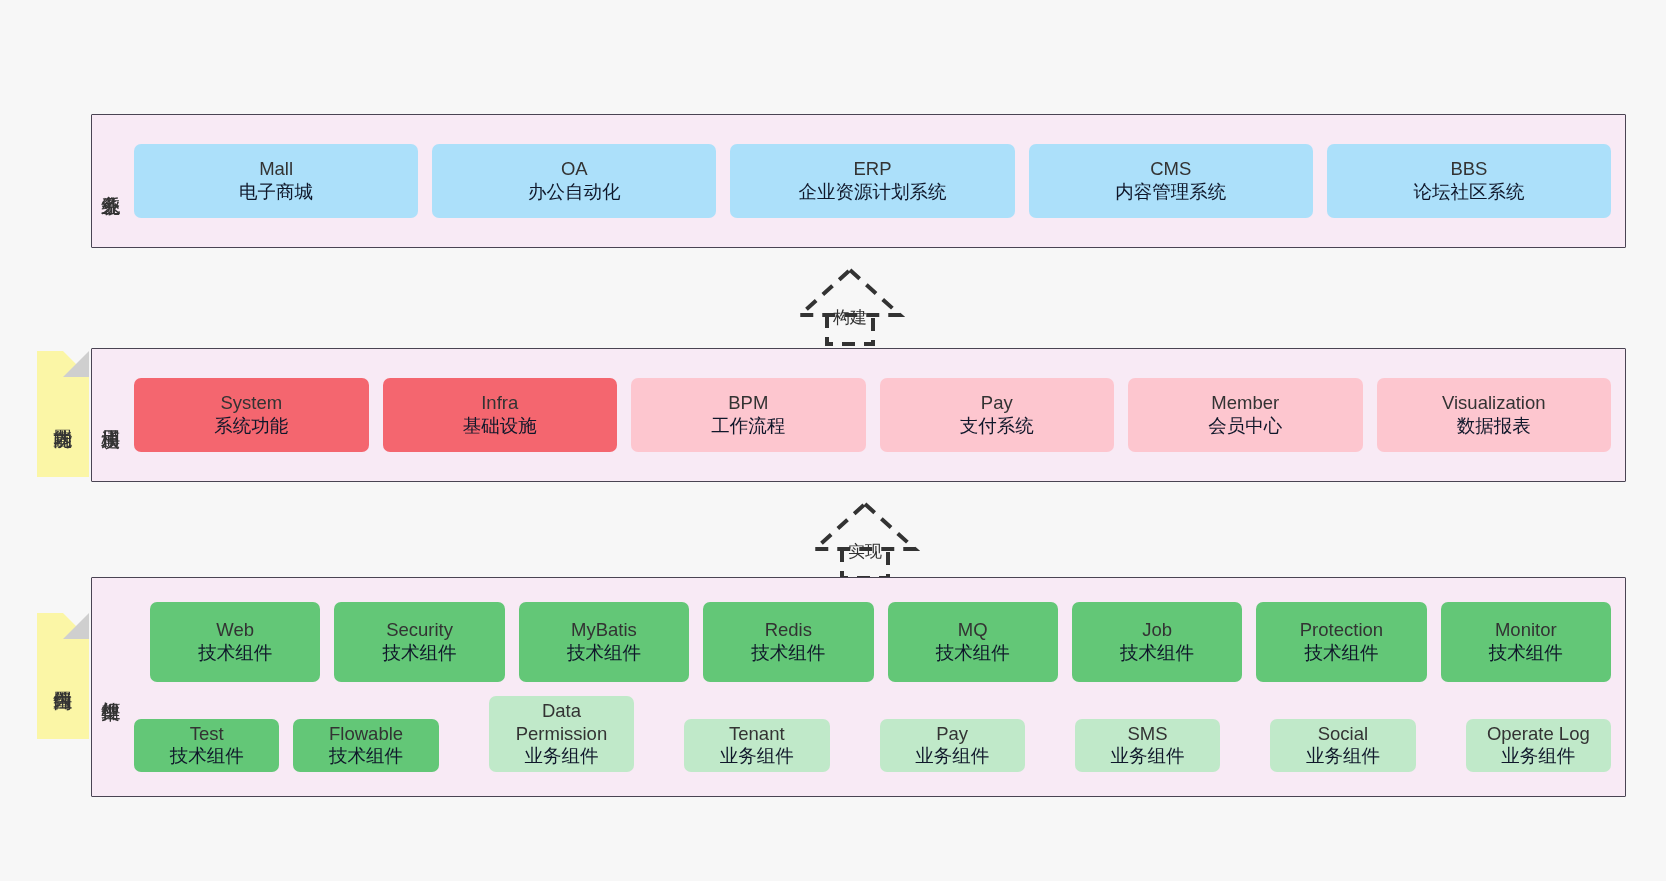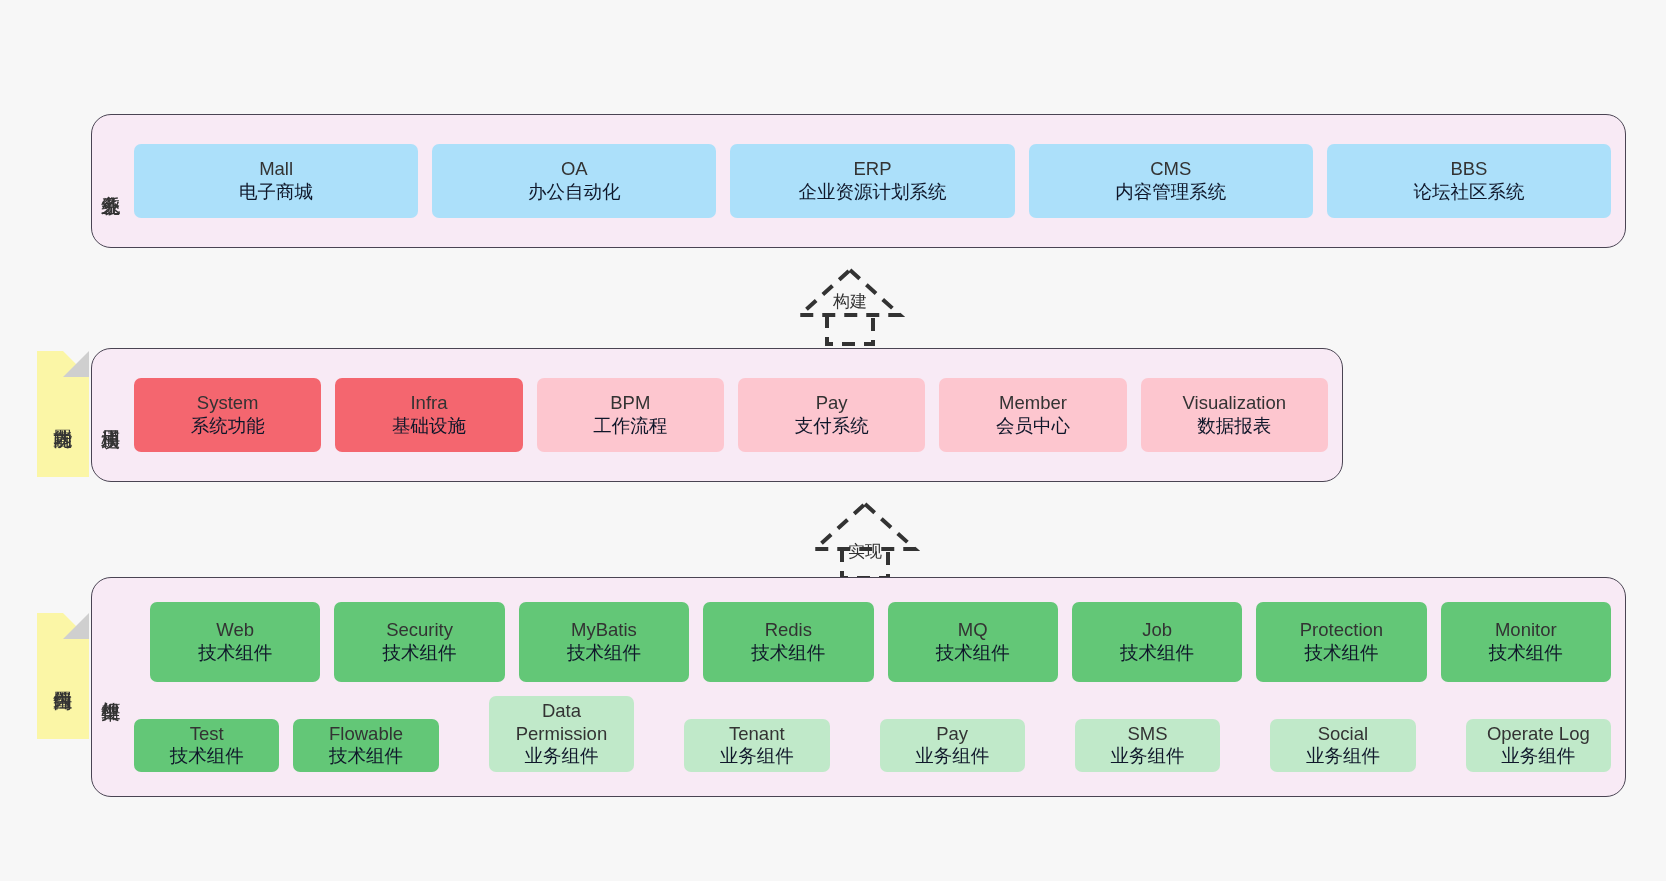--- a/index.html
+++ b/index.html
@@ -20,21 +20,21 @@
   #canvas {
     position: absolute;
     inset: 0;
   }
 
   
   .band {
     position: absolute;
     background: #f8eaf5;
     border: 1.6px solid #4a4453;
-    border-radius: 20px;
+    border-radius: 1px;
     box-sizing: border-box;
     display: flex;
     align-items: stretch;
   }
 
   
   .band-caption {
     flex: 0 0 auto;
     width: 38px;
     display: flex;
@@ -177,29 +177,29 @@
         </div>
       </div>
     </div>
   </div>
 
   <div class="uml-arrow" style="left:755px; top:262px; width:190px; height:86px;">
     <svg width="190" height="86" viewBox="0 0 190 86">
       <path d="M 95 8 L 145 53 L 45 53 Z" fill="none" stroke="#333333" stroke-width="4" stroke-dasharray="13 9" stroke-linecap="butt"></path>
       <path d="M 72 53 L 72 82 L 118 82 L 118 53" fill="none" stroke="#333333" stroke-width="4" stroke-dasharray="13 9" stroke-linecap="butt"></path>
     </svg>
-    <span class="lbl" style="top:28px;">构建</span>
+    <span class="lbl" style="top:44px;">构建</span>
   </div>
 
   <div class="note" style="left:37px; top:351px; width:52px; height:126px;">
     <span>内置功能</span>
     <span class="note-clip"></span>
   </div>
 
-  <div class="band" id="band-common" style="left:91px; top:348px; width:1252px; height:134px;">
+  <div class="band" id="band-common" style="left:91px; top:348px; width:1535px; height:134px;">
     <div class="band-caption">通用模块</div>
     <div class="band-body">
       <div class="row" style="height:74px;">
         <div class="card card-red">
           <span class="t1">System</span>
           <span class="t2">系统功能</span>
         </div>
         <div class="card card-red">
           <span class="t1">Infra</span>
           <span class="t2">基础设施</span>

